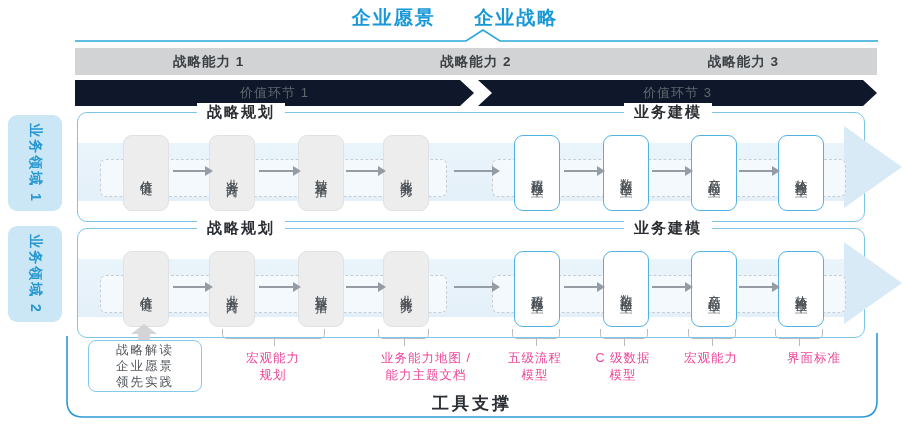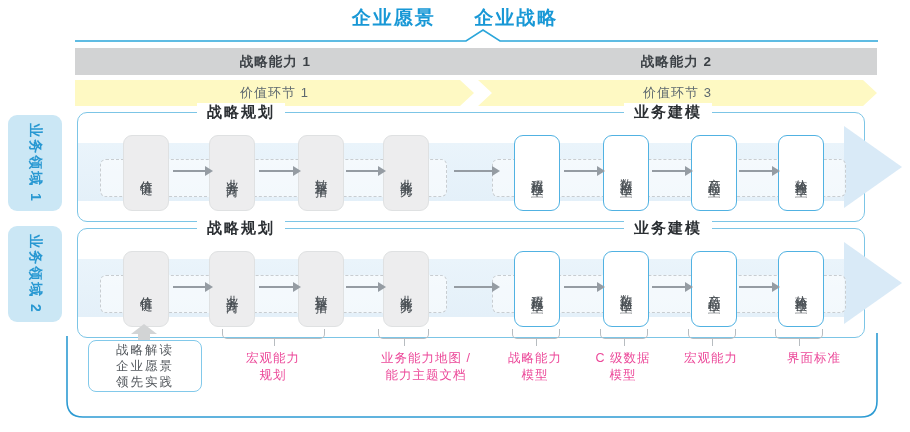--- a/index.html
+++ b/index.html
@@ -13,21 +13,21 @@
   .title-row{position:absolute;left:0;top:5px;width:910px;text-align:center;}
   .title-row span{font-size:19px;font-weight:700;color:#1898d6;margin:0 17px;letter-spacing:2px;}
 
   
   .cap-row{position:absolute;left:75px;top:48px;width:802px;height:27px;display:flex;}
   .cap-seg{flex:1;background:#d2d3d4;display:flex;align-items:center;justify-content:center;
     font-size:13.5px;font-weight:700;color:#3b4045;letter-spacing:1px;}
 
   
   .chev-row{position:absolute;left:75px;top:80px;width:802px;height:26px;display:flex;gap:4px;}
-  .chev-seg{flex:1;background:#fef9c3;display:flex;align-items:center;justify-content:center;
+  .chev-seg{flex:1;background:#0f172a;display:flex;align-items:center;justify-content:center;
     font-size:13px;color:#5d686f;letter-spacing:1px;
     clip-path:polygon(0 0,calc(100% - 14px) 0,100% 50%,calc(100% - 14px) 100%,0 100%,14px 50%);}
   .chev-seg.first{clip-path:polygon(0 0,calc(100% - 14px) 0,100% 50%,calc(100% - 14px) 100%,0 100%);}
 
   
   .domain-label{position:absolute;left:8px;width:54px;height:96px;background:#cbe7f5;border-radius:9px;
     display:flex;align-items:center;justify-content:center;}
   .domain-label span{transform:rotate(90deg);white-space:nowrap;font-size:14px;font-weight:700;
     color:#2898d2;letter-spacing:2px;}
 
@@ -79,20 +79,21 @@
     <span>企业战略</span>
   </div>
 
   <svg class="layer" width="910" height="46">
     <polyline points="75,41 466,41 483,30 500,41 878,41" fill="none" stroke="#2ba6da" stroke-width="1.5"></polyline>
   </svg>
 
   <div class="cap-row" id="capRow">
       <div class="cap-seg">战略能力 1</div>
       <div class="cap-seg">战略能力 2</div>
+      <div class="cap-seg">战略能力 3</div>
     </div>
 
   <div class="chev-row" id="chevRow">
       <div class="chev-seg first">价值环节 1</div>
       <div class="chev-seg">价值环节 3</div>
     </div>
 
   <div id="sidebar">
       <div class="domain-label" style="top: 115px;">
         <span>业务领域 1</span>
@@ -221,29 +222,30 @@
   <div id="toolAnnotations">
       <div class="tool-annotation" style="left: 273px;">
         <div>宏观能力</div>
         <div>规划</div>
       </div>
       <div class="tool-annotation" style="left: 426px;">
         <div>业务能力地图 /</div>
         <div>能力主题文档</div>
       </div>
       <div class="tool-annotation" style="left: 535px;">
-        <div>战略能力</div>
+        <div>五级流程</div>
         <div>模型</div>
       </div>
       <div class="tool-annotation" style="left: 623px;">
         <div>C 级数据</div>
         <div>模型</div>
       </div>
       <div class="tool-annotation" style="left: 711px;">
         <div>宏观能力</div>
       </div>
       <div class="tool-annotation" style="left: 814px;">
         <div>界面标准</div>
       </div>
     </div>
 
+  <div class="tool-label">工具支撑</div>
 
 </div>
 
 </body></html>

